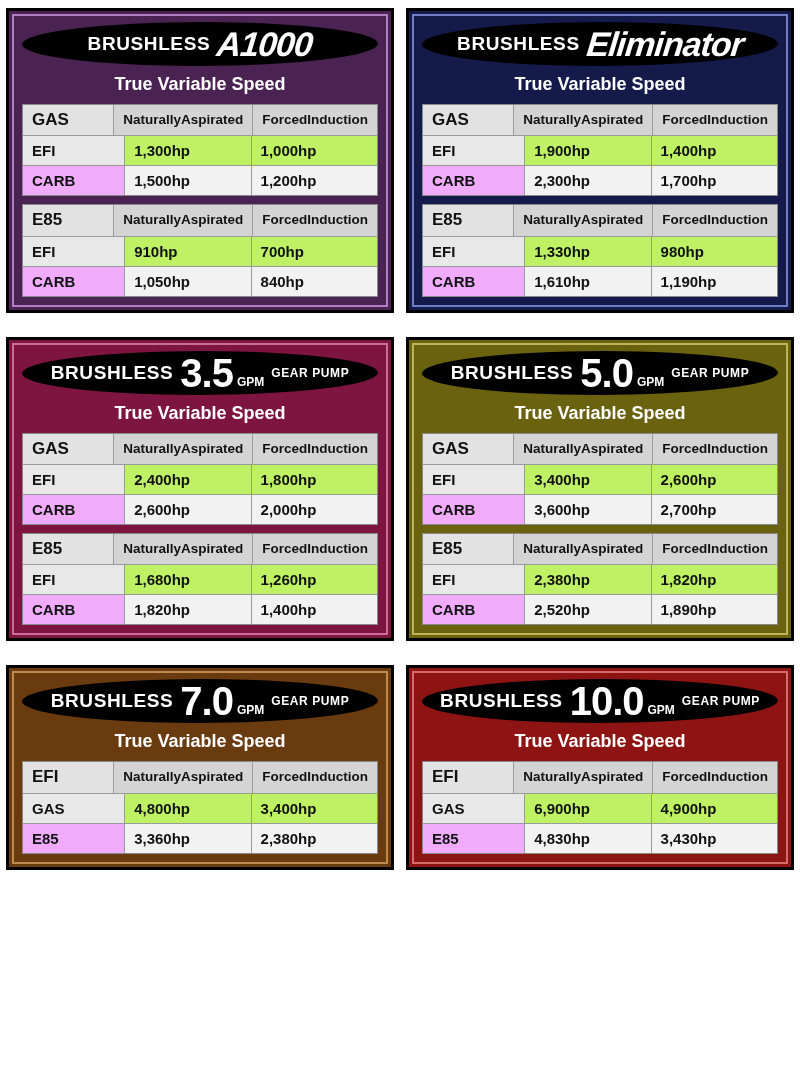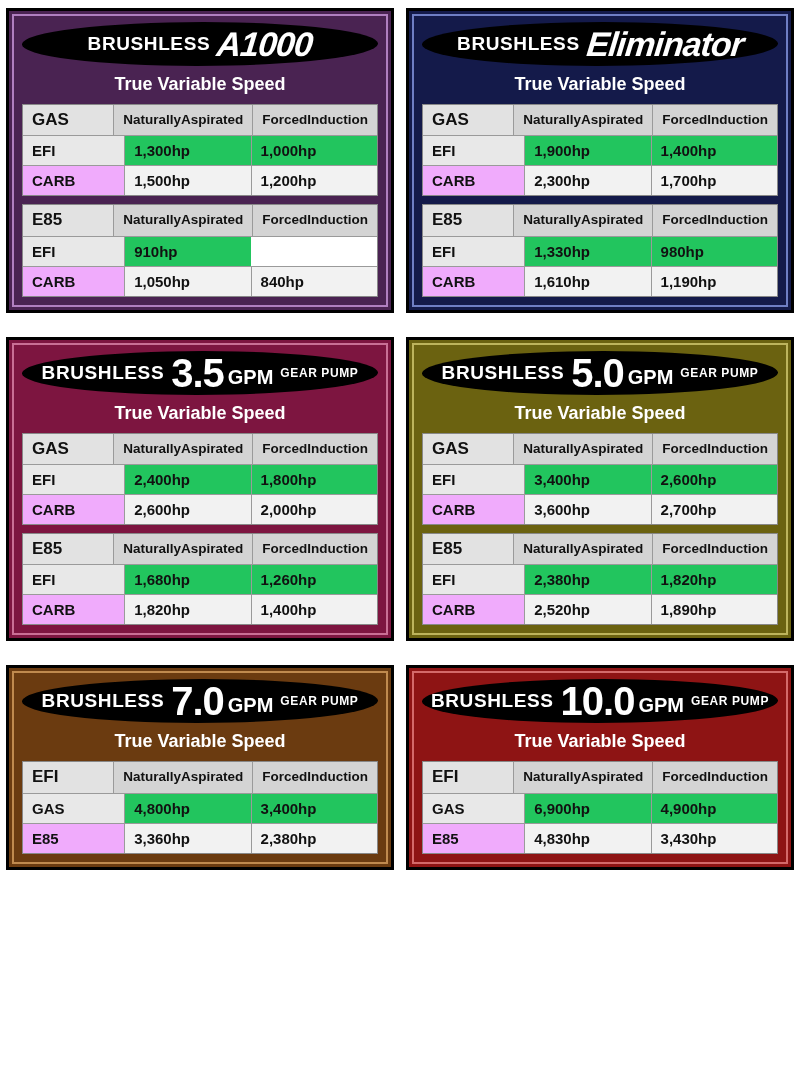--- a/index.html
+++ b/index.html
@@ -84,21 +84,21 @@
     color: #fff;
     font-weight: bold;
     font-size: 40px;
     line-height: 1;
     letter-spacing: -1px;
     white-space: nowrap;
   }
   .gpm {
     color: #fff;
     font-weight: bold;
-    font-size: 20px;
+    font-size: 12px;
     letter-spacing: 0px;
     align-self: flex-end;
     padding-bottom: 4px;
     margin-left: -3px;
   }
   .gearpump {
     color: #fff;
     font-weight: bold;
     font-size: 12px;
     letter-spacing: 0.6px;
@@ -150,21 +150,21 @@
     font-size: 17px;
     background: #e2e2e2;
   }
   .two-line {
     display: block;
   }
   .body-row .cell.label {
     background: #e8e8e8;
   }
   .body-row .cell.val {
-    background: #22c55e;
+    background: #bef264;
   }
   .body-row.alt .cell.label { background: #f0abfc; }
   .body-row.alt .cell.val { background: #f2f2f2; }
 </style>
 </head>
 <body>
 
 <div id="grid">
     <div class="card" style="background: rgb(74, 35, 82);">
       <div class="card-inner" style="border-color: rgb(176, 127, 192);">
@@ -207,20 +207,21 @@
               <span class="two-line">Aspirated</span>
             </div>
             <div class="cell">
               <span class="two-line">Forced</span>
               <span class="two-line">Induction</span>
             </div>
           </div>
           <div class="row body-row">
             <div class="cell label">EFI</div>
             <div class="cell val">910hp</div>
+            <div class="cell val">700hp</div>
           </div>
           <div class="row body-row alt">
             <div class="cell label">CARB</div>
             <div class="cell val">1,050hp</div>
             <div class="cell val">840hp</div>
           </div>
         </div>
       </div>
     </div>
     <div class="card" style="background: rgb(20, 26, 74);">

